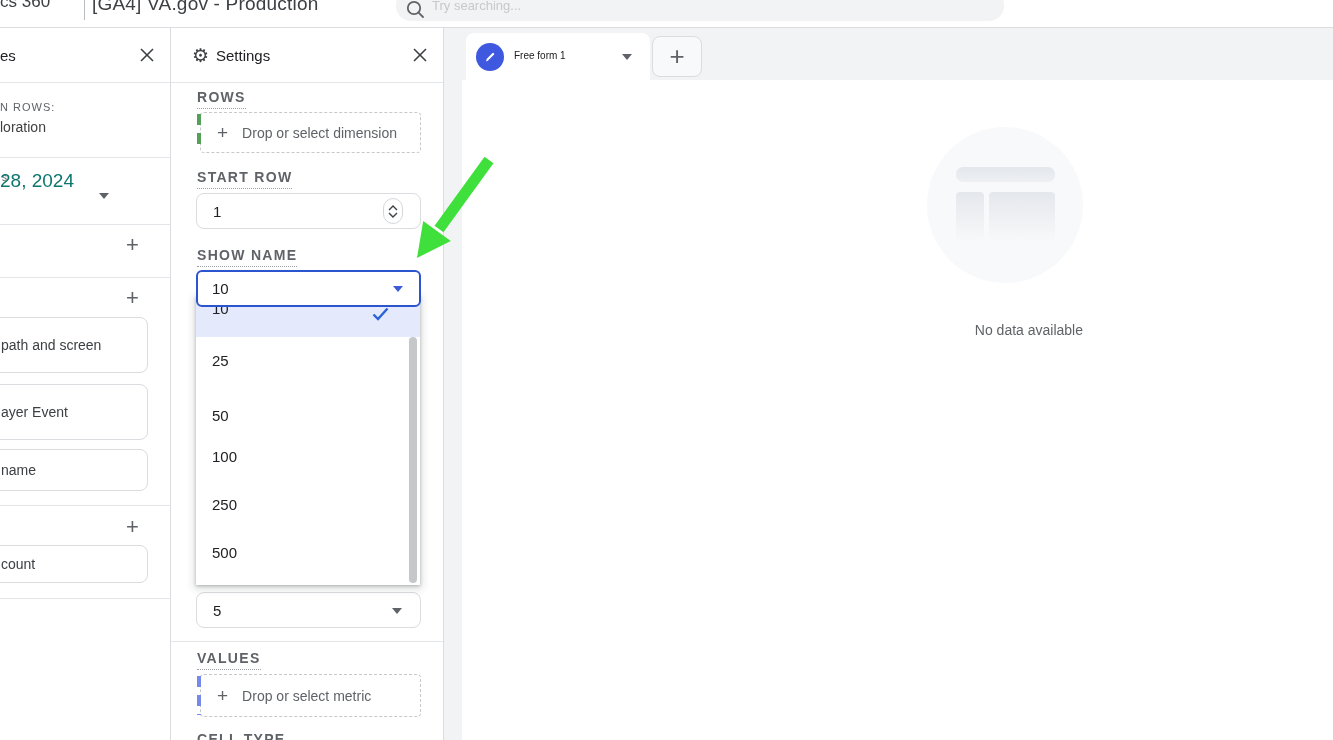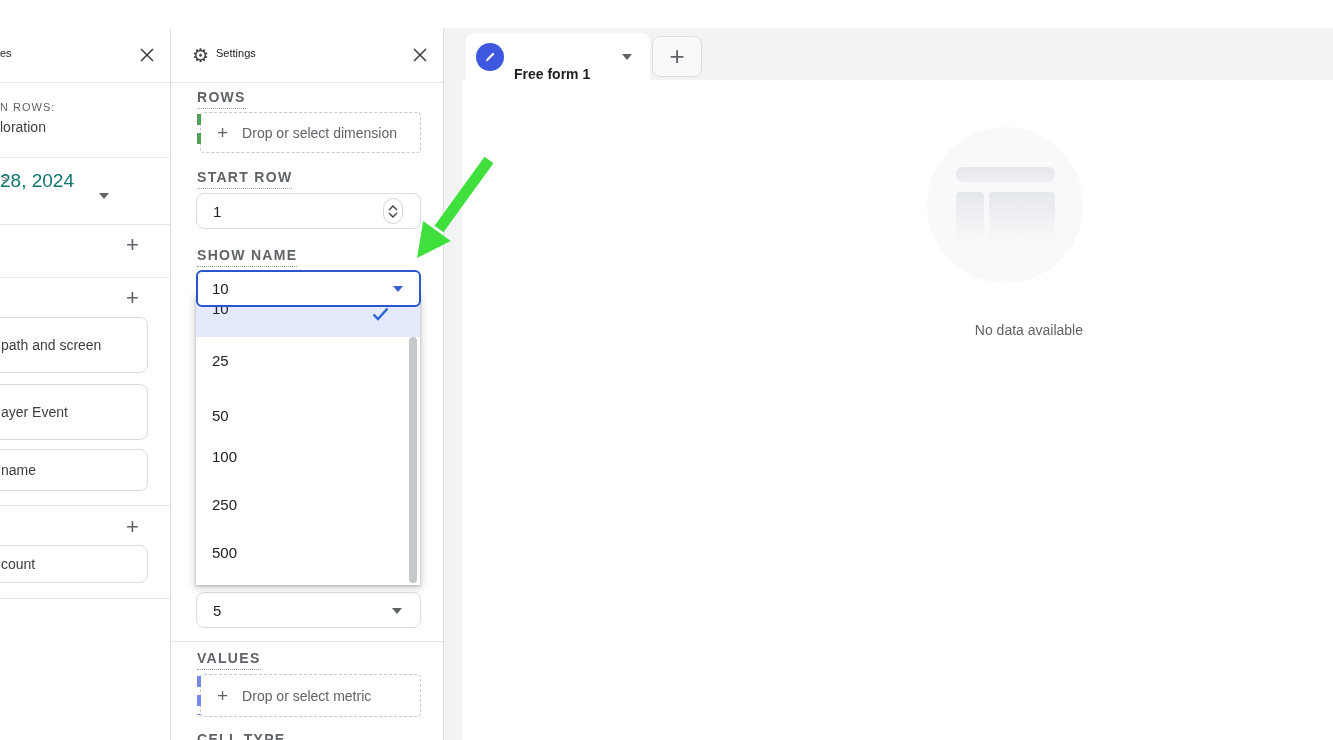--- a/index.html
+++ b/index.html
@@ -13,21 +13,21 @@
     border-bottom:1px solid #dadce0; z-index:20; overflow:hidden; }
   .brand-frag { left:0; top:-8px; font-size:17px; color:#3c4043; }
   .tb-pipe { left:84px; top:0; width:1px; height:20px; background:#b9bcc1; }
   .prop-title { left:92px; top:-7px; font-size:19px; color:#3c4043; letter-spacing:.2px; }
   .searchbar { left:396px; top:-10px; width:608px; height:31px; background:#f1f3f4; border-radius:15px; }
   .search-ph { left:36px; top:8px; font-size:13px; color:#c6c9cd; }
 
   
   .vline { width:1px; background:#dadce0; }
   .hline { height:1px; background:#e3e5e8; }
-  .panel-title { font-size:11px; color:#202124; }
+  .panel-title { font-size:15px; color:#202124; }
   .xicon { width:16px; height:16px; cursor:pointer; }
 
   .small-label { font-size:14px; font-weight:bold; color:#5f6368; letter-spacing:1.3px;
     border-bottom:1px dotted #9aa0a6; padding-bottom:3px; display:inline-block; }
 
   .chip { background:#fff; border:1px solid #dadce0; border-radius:8px;
     display:flex; align-items:center; font-size:14px; color:#3c4043; cursor:grab; }
   .chip span { margin-left:78px; }
   .plusbtn { font-size:22px; font-weight:300; color:#5f6368; cursor:pointer; line-height:18px; }
 
@@ -62,41 +62,53 @@
   .stepper { width:20px; height:26px; border:1px solid #d4d7da; border-radius:10px;
     display:flex; flex-direction:column; align-items:center; justify-content:center; gap:1px; cursor:pointer; }
 
   
   #gapstrip { left:444px; top:28px; width:18px; height:712px; background:#f1f3f4; }
   #tabbar { left:462px; top:28px; width:871px; height:52px; background:#f1f3f4; }
   #active-tab { left:466px; top:33px; width:184px; height:47px; background:#fff;
     border-radius:8px 8px 0 0; cursor:pointer; }
   .tab-circle { left:10px; top:10px; width:28px; height:28px; border-radius:50%; background:#3e58e0;
     display:flex; align-items:center; justify-content:center; }
-  .tab-label { left:48px; top:33px; font-size:14px; font-weight:bold; color:#202124; }
+  .tab-label { left:48px; top:17px; font-size:10px; font-weight:normal; color:#202124; }
   #add-tab { left:652px; top:36px; width:50px; height:41px; background:#f8f9fa;
     border:1px solid #dadce0; border-radius:8px; display:flex; align-items:center; justify-content:center;
     font-size:26px; font-weight:300; color:#5f6368; cursor:pointer; }
   #canvas { left:462px; top:80px; width:871px; height:660px; background:#fff; }
   #empty-circle { left:465px; top:47px; width:156px; height:156px; border-radius:50%; background:#f8f9fa; }
   .ph-bar { left:29px; top:40px; width:99px; height:15px; border-radius:7px;
     background:linear-gradient(180deg,#e4e7ec 0%,#edeff3 100%); }
   .ph-b1 { left:29px; top:65px; width:28px; height:48px; border-radius:4px;
     background:linear-gradient(180deg,#e4e7ec 0%,rgba(240,242,245,.1) 100%); }
   .ph-b2 { left:62px; top:65px; width:66px; height:48px; border-radius:4px;
     background:linear-gradient(180deg,#e4e7ec 0%,rgba(240,242,245,.1) 100%); }
   .empty-text { left:465px; top:242px; width:156px; text-align:right; font-size:14px; color:#5f6368; }
 
   #arrow-svg { left:0; top:0; z-index:60; pointer-events:none; }
 </style>
 </head>
 <body>
 
 <div id="app">
 
+  <div id="topbar" class="abs">
+    <div class="abs brand-frag">cs 360</div>
+    <div class="abs tb-pipe"></div>
+    <div class="abs prop-title">[GA4] VA.gov - Production</div>
+    <div class="abs searchbar">
+      <svg class="abs" style="left:8px;top:9px" width="22" height="22" viewBox="0 0 22 22">
+        <circle cx="10" cy="9" r="6.2" fill="none" stroke="#5f6368" stroke-width="1.8"></circle>
+        <line x1="14.6" y1="13.6" x2="19" y2="18" stroke="#5f6368" stroke-width="1.8" stroke-linecap="round"></line>
+      </svg>
+      <div class="abs search-ph">Try searching...</div>
+    </div>
+  </div>
 
   <div class="abs" style="left:0;top:28px;width:171px;height:712px;background:#fff">
     <div class="abs panel-title" style="left:0;top:19px">es</div>
     <div class="abs" style="left:139px;top:19px">
       <svg class="xicon" viewBox="0 0 16 16">
         <line x1="2" y1="2" x2="14" y2="14" stroke="#3c4043" stroke-width="1.6"></line>
         <line x1="14" y1="2" x2="2" y2="14" stroke="#3c4043" stroke-width="1.6"></line>
       </svg>
     </div>
     <div class="abs hline" style="left:0;top:54px;width:171px"></div>

